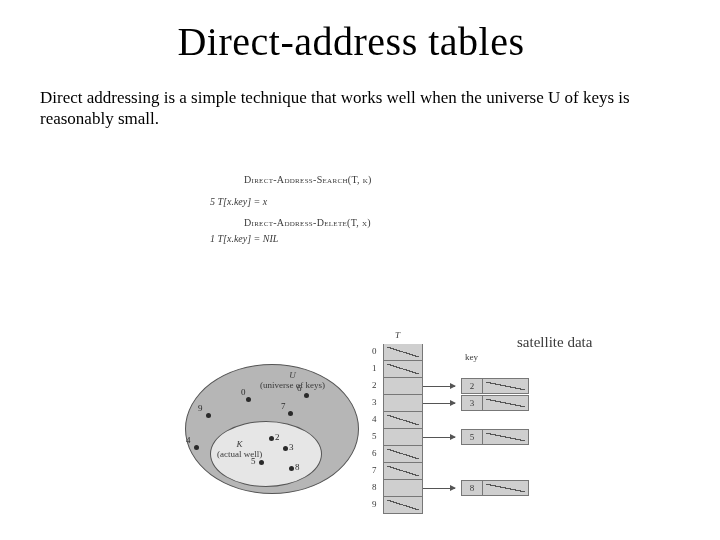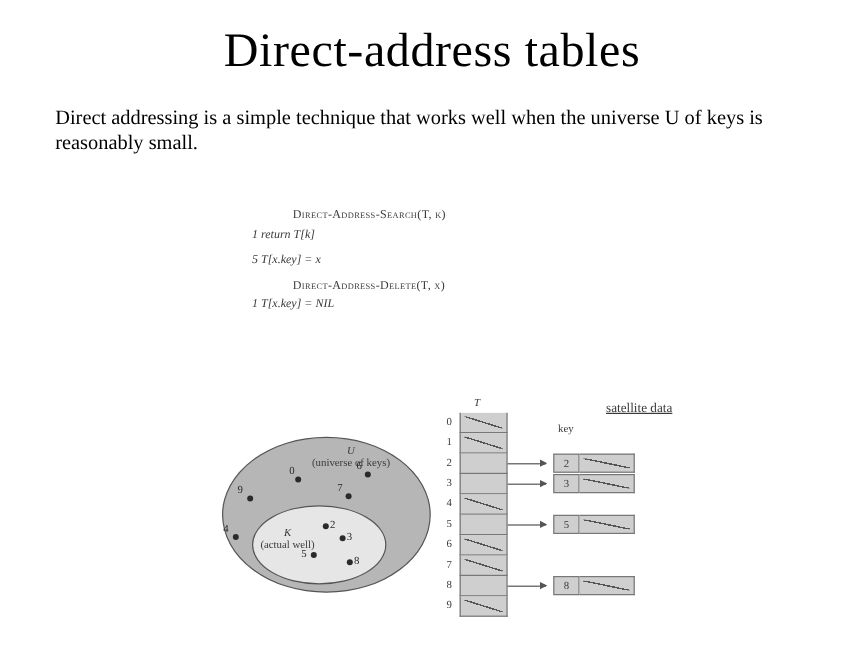--- a/index.html
+++ b/index.html
@@ -10,31 +10,31 @@
     background: #fff;
     font-family: "Times New Roman", Times, serif;
     color: #000;
     overflow: hidden;
   }
   .slide {
     position: relative;
     width: 720px;
     height: 540px;
     box-sizing: border-box;
-    padding: 18px 42px 0 42px;
+    padding: 18px 42px 0 24px;
   }
   h1.title {
     margin: 0;
     text-align: center;
     font-weight: 400;
     font-size: 40px;
     letter-spacing: 0.5px;
   }
   p.intro {
-    margin: 22px 0 0 4px;
+    margin: 22px 0 0 16px;
     font-size: 17px;
     line-height: 1.25;
   }
 
   
   .code-area {
     position: absolute;
     left: 210px;
     top: 172px;
     width: 340px;
@@ -132,21 +132,21 @@
   .idx {
     position: absolute;
     left: -12px;
     top: 2px;
     font-size: 9px;
     color:#3a3a3a;
   }
 
   
   .rhead-key { position: absolute; left: 280px; top: 20px; font-size: 9px; }
-  .rhead-sat { position: absolute; left: 320px; top: 2px; font-size: 11px; text-decoration: underline; }
+  .rhead-sat { position: absolute; left: 332px; top: 2px; font-size: 15px; }
   .pair {
     position: absolute;
     left: 276px;
     width: 68px;
     height: 16px;
     display: flex;
   }
   .pair .k {
     width: 22px;
     box-sizing: border-box;
@@ -190,21 +190,20 @@
 </head>
 <body>
 
 <div class="slide">
   <h1 class="title">Direct-address tables</h1>
   <p class="intro">Direct addressing is a simple technique that works well when the universe U of keys is reasonably small.</p>
 
   <div class="code-area">
     <div class="blk">
       <div class="scap">Direct-Address-Search(T, k)</div>
-      <div class="ln">1    return T[k]</div>
     </div>
     <div class="blk">
       <div class="ln">5    T[x.key] = x</div>
     </div>
     <div class="blk">
       <div class="scap">Direct-Address-Delete(T, x)</div>
       <div class="ln">1    T[x.key] = NIL</div>
     </div>
   </div>
 

